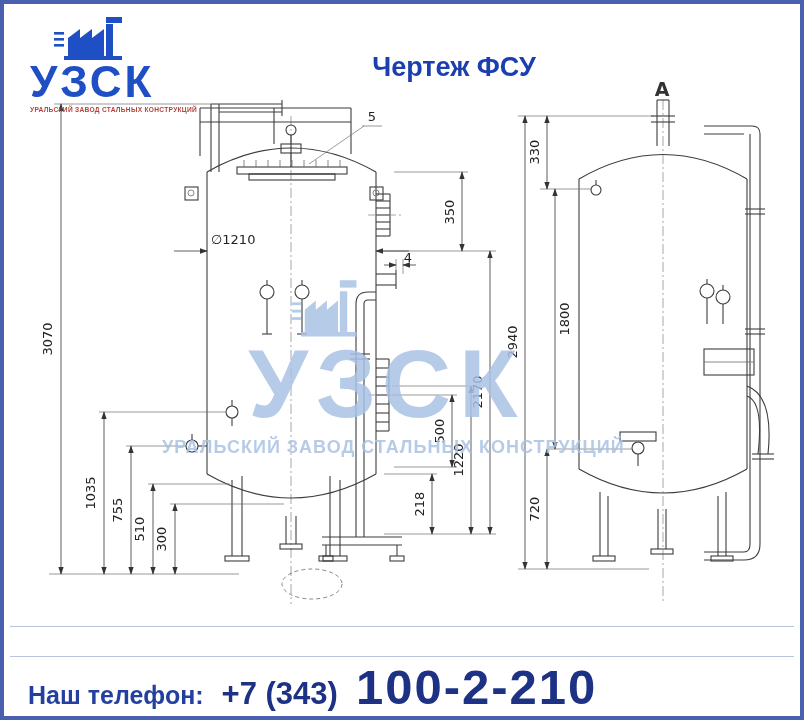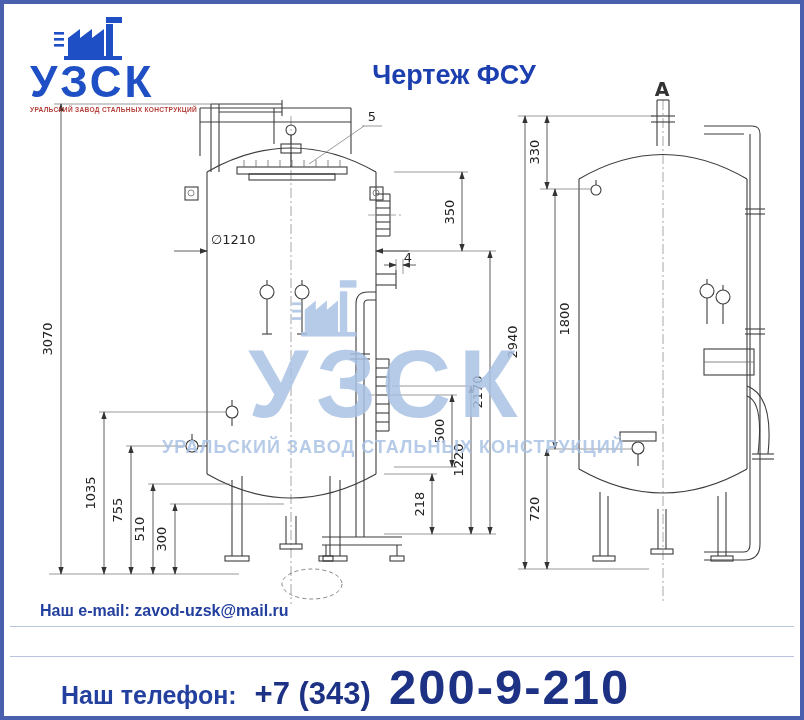--- a/index.html
+++ b/index.html
@@ -7,21 +7,21 @@
   .page {
     position:relative; width:804px; height:720px; margin:0 auto;
     background:#ffffff; border:4px solid #4a5fae; overflow:hidden;
     font-family:"Liberation Sans", sans-serif;
   }
   
   .logo { position:absolute; left:26px; top:10px; width:170px; z-index:5; }
   .logo-icon { display:block; margin-left:22px; }
   .logo-name { font-size:44px; font-weight:800; color:#1f4fc4; letter-spacing:3px; line-height:1.0; }
   .logo-tagline { font-size:6.6px; font-weight:bold; color:#b5413c; letter-spacing:0.3px; white-space:nowrap; margin-top:2px; }
-  .page-title { position:absolute; left:140px; top:56px; width:620px; text-align:center;
+  .page-title { position:absolute; left:140px; top:48px; width:620px; text-align:center;
     font-size:27px; font-weight:bold; color:#1b3fae; z-index:5; }
   
   .drawing-svg { position:absolute; left:0; top:0; z-index:1; }
   .obj  { stroke:#3d3d3d; stroke-width:1.1; fill:none; }
   .thin { stroke:#6a6a6a; stroke-width:0.8; fill:none; }
   .ext  { stroke:#6f6f6f; stroke-width:0.7; fill:none; }
   .dim  { stroke:#4c4c4c; stroke-width:0.9; fill:none; }
   .cl   { stroke:#8f8f8f; stroke-width:0.8; fill:none; stroke-dasharray:10 3 2 3; }
   .dt   { font-family:"DejaVu Sans", sans-serif; font-size:13px; fill:#222; }
   .view-label { font-family:"DejaVu Sans", sans-serif; font-size:19px; font-weight:bold; fill:#333; }
@@ -30,21 +30,21 @@
     text-align:center; color:#aac2e4; opacity:0.85; pointer-events:none; }
   .watermark-icon { display:block; margin:0 0 0 128px; }
   .watermark-text { font-size:96px; font-weight:800; letter-spacing:8px; line-height:0.95; }
   .watermark-sub { font-size:18px; font-weight:bold; letter-spacing:1px; margin-top:8px; white-space:nowrap; }
   
   .contact-row { position:absolute; left:36px; z-index:6; font-weight:bold; color:#24409f; font-size:16px; }
   .row-email { top:598px; }
   .row-site  { top:628px; }
   .sep { position:absolute; left:6px; right:6px; border-top:1px solid #b9c5de; z-index:4; }
   .sep-1 { top:622px; } .sep-2 { top:652px; }
-  .row-phone { position:absolute; left:57px; top:655px; z-index:6; display:flex; align-items:baseline; gap:18px; }
+  .row-phone { position:absolute; left:24px; top:655px; z-index:6; display:flex; align-items:baseline; gap:18px; }
   .phone-label { font-size:25px; font-weight:bold; color:#24409f; }
   .phone-code  { font-size:31px; font-weight:800; color:#1d3285;text-align:right; }
   .phone-number{ font-size:49px; font-weight:800; color:#1d3285; letter-spacing:2px; }
 </style>
 </head>
 <body>
 
 <div class="page">
 
   <div class="logo">
@@ -326,23 +326,19 @@
         <rect x="12" y="60" width="60" height="5"></rect>
       </g>
     </svg>
     <div class="watermark-text">УЗСК</div>
     <div class="watermark-sub">УРАЛЬСКИЙ ЗАВОД СТАЛЬНЫХ КОНСТРУКЦИЙ</div>
   </div>
 
   <div class="sep sep-1"></div>
   <div class="sep sep-2"></div>
 
-  <div class="contact-row row-email">
-    <span>Наш e-mail:</span>
-    <span>zavod-uzsk@mail.ru</span>
-  </div>
   <div class="row-phone">
     <span class="phone-label">Наш телефон:</span>
     <span class="phone-code">+7 (343)</span>
-    <span class="phone-number">200-9-210</span>
+    <span class="phone-number">100-2-210</span>
   </div>
 
 </div>
 
 </body></html>

